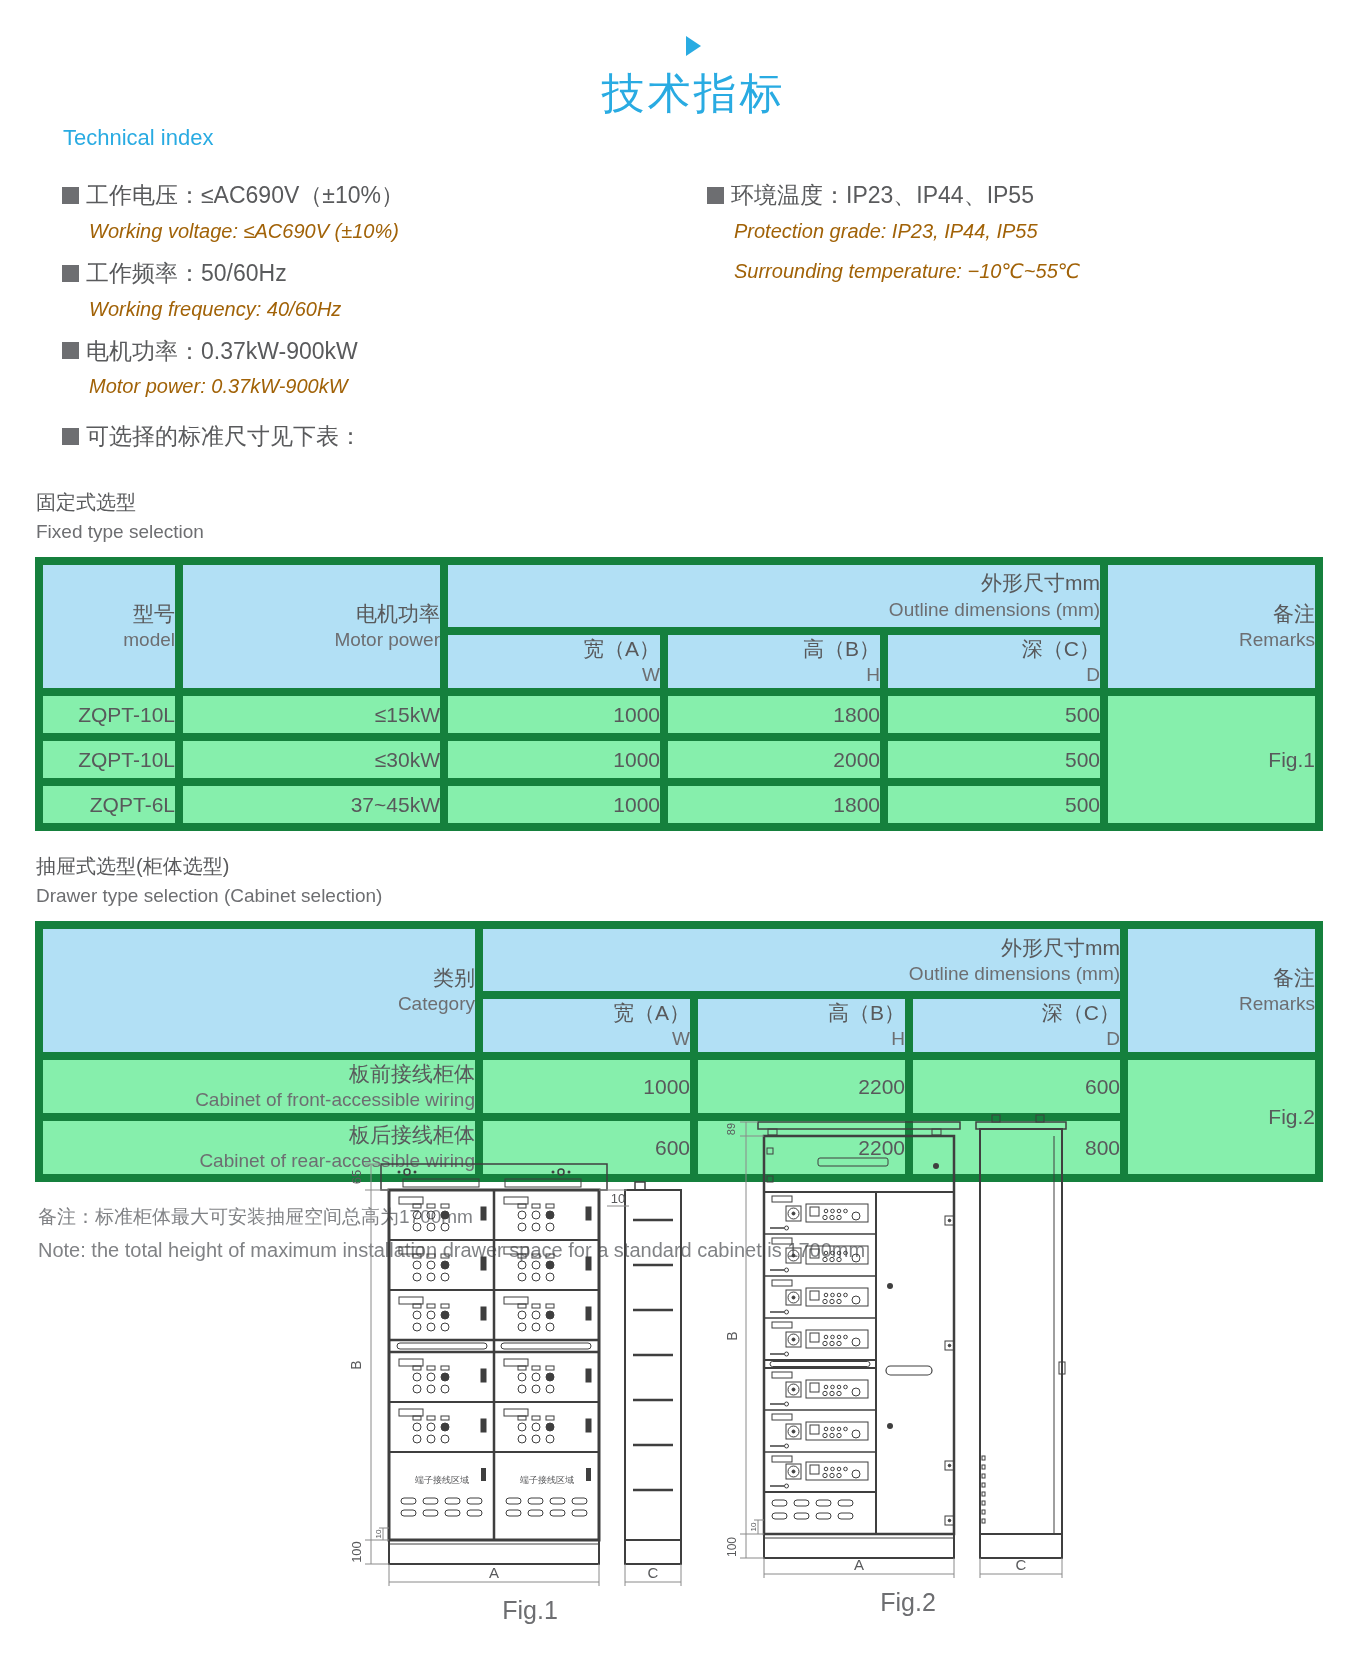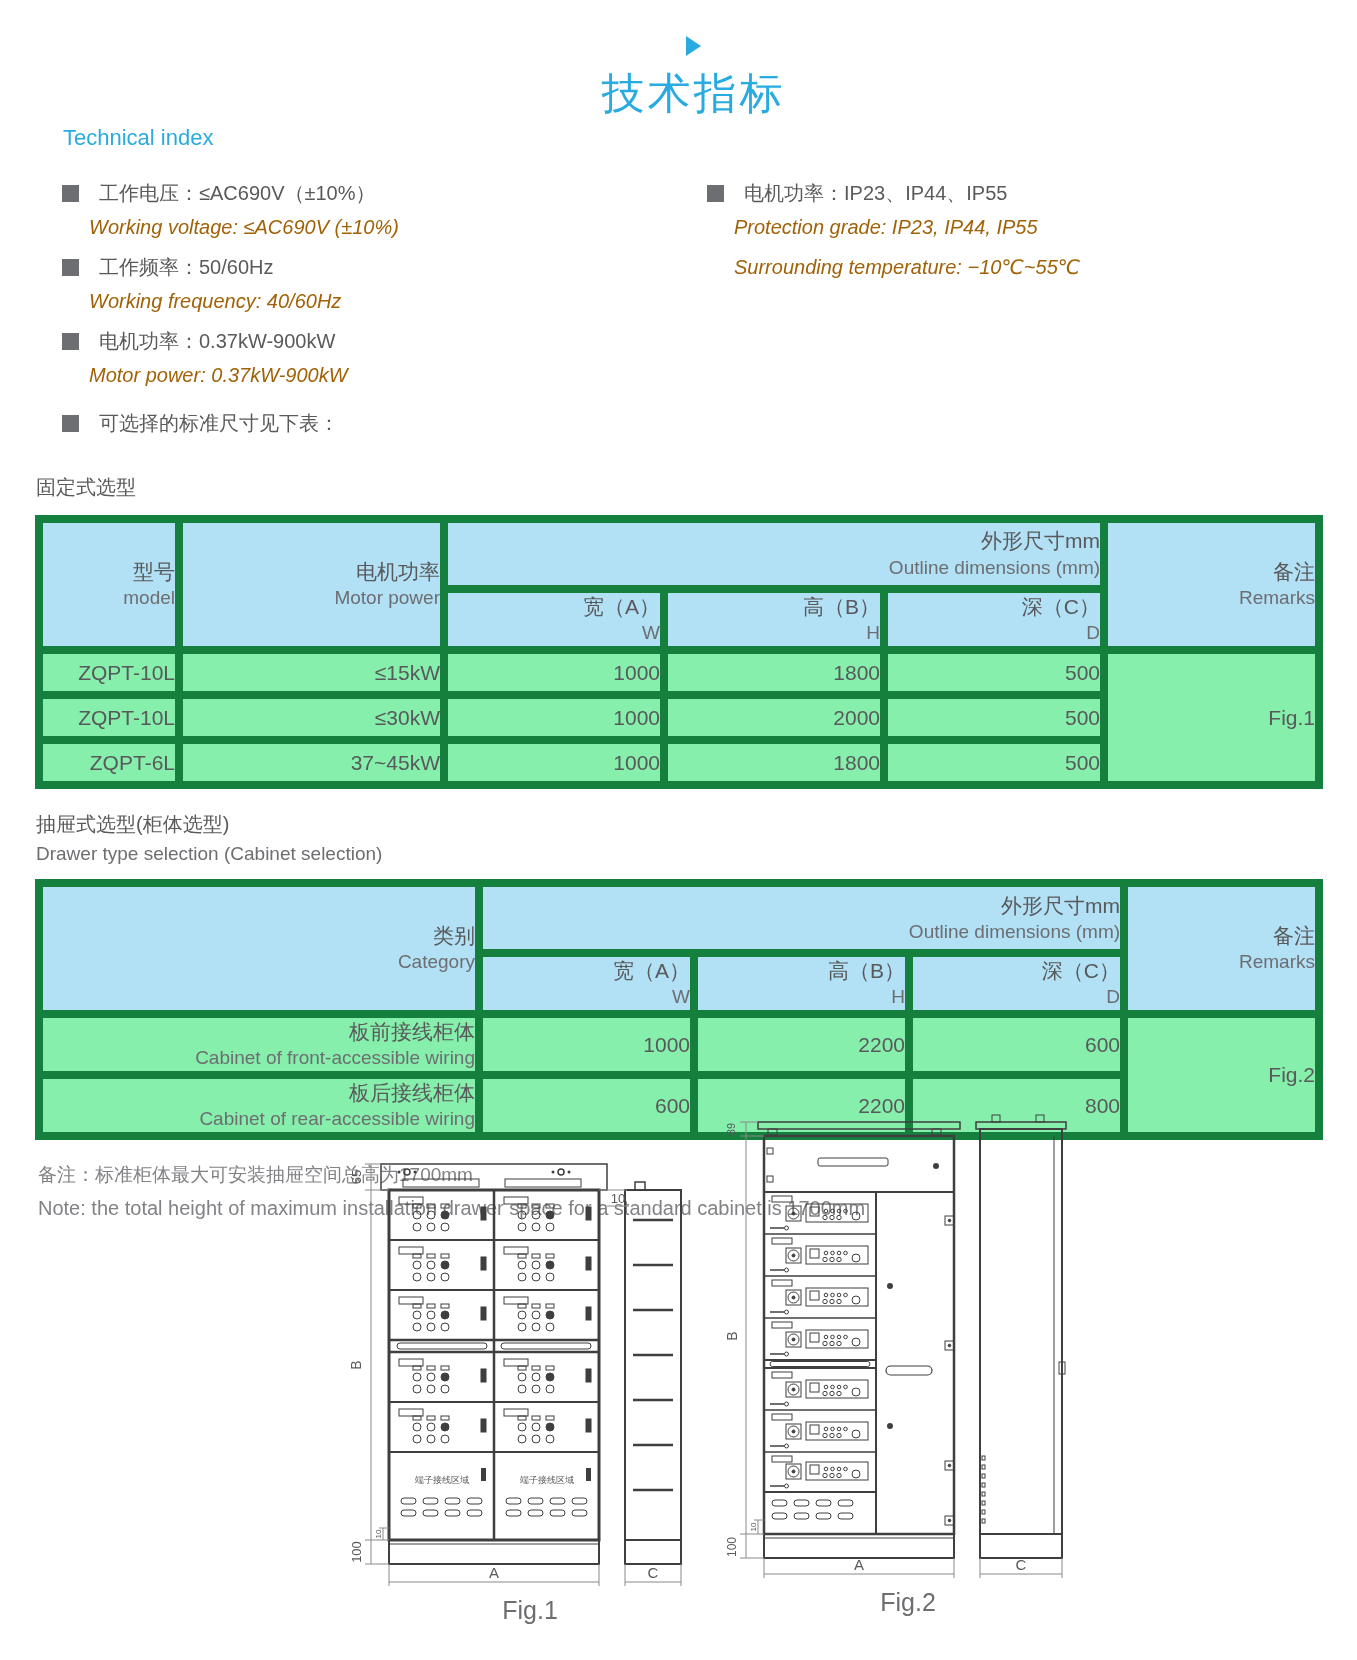--- a/index.html
+++ b/index.html
@@ -11,21 +11,21 @@
   .title-row{display:flex;align-items:center;gap:16px;flex-direction:column;}
   .arrow{width:0;height:0;border-left:15px solid #29abe2;border-top:10px solid transparent;
          border-bottom:10px solid transparent;margin-top:2px;}
   .title{font-size:43px;color:#29abe2;font-weight:400;letter-spacing:3px;line-height:1;}
   .subtitle{color:#29abe2;font-size:22px;margin:10px 0 0 33px;}
 
   
   .specs{display:flex;margin:30px 0 0 62px;}
   .spec-col.left{width:645px;}
   .spec-item{margin-bottom:16px;}
-  .spec-zh{font-size:20px;color:#595a5c;display:flex;align-items:center;gap:20px;line-height:1.25;}
+  .spec-zh{font-size:23px;color:#595a5c;display:flex;align-items:center;gap:7px;line-height:1.25;}
   .bullet{width:17px;height:17px;background:#6d6e71;flex:none;}
   .spec-en{font-size:20px;color:#a16207;margin:9px 0 0 27px;line-height:1.2;font-style:italic;}
   .spec-item.intro{margin-top:24px;}
 
   
   .tbl-label{margin:22px 0 0 36px;}
   .tbl-label .zh{font-size:20px;color:#595a5c;}
   .tbl-label .en{font-size:19px;color:#6d6e71;margin-top:5px;}
   table.spec{border-collapse:collapse;width:1288px;margin:14px 0 0 35px;table-layout:fixed;}
   table.spec td{border:8px solid #15803d;text-align:right;vertical-align:middle;
@@ -93,32 +93,33 @@
         <div class="spec-zh">
             <span class="bullet"></span>
             <span>可选择的标准尺寸见下表：</span>
           </div>
       </div>
     </div>
     <div class="spec-col right">
       <div class="spec-item">
         <div class="spec-zh">
             <span class="bullet"></span>
-            <span>电机功率：IP23、IP44、IP55</span>
+            <span>环境温度：IP23、IP44、IP55</span>
           </div>
         <div class="spec-en">Protection grade: IP23, IP44, IP55</div>
       </div>
       <div class="spec-item">
         <div class="spec-en">Surrounding temperature: −10℃~55℃</div>
       </div>
     </div>
   </div>
 
   <div class="tbl-label">
     <div class="zh">固定式选型</div>
+    <div class="en">Fixed type selection</div>
   </div>
   <table class="spec t1">
     <colgroup>
         <col style="width:140px">
         <col style="width:265px">
         <col style="width:220px">
         <col style="width:220px">
         <col style="width:220px">
         <col>
       </colgroup>

